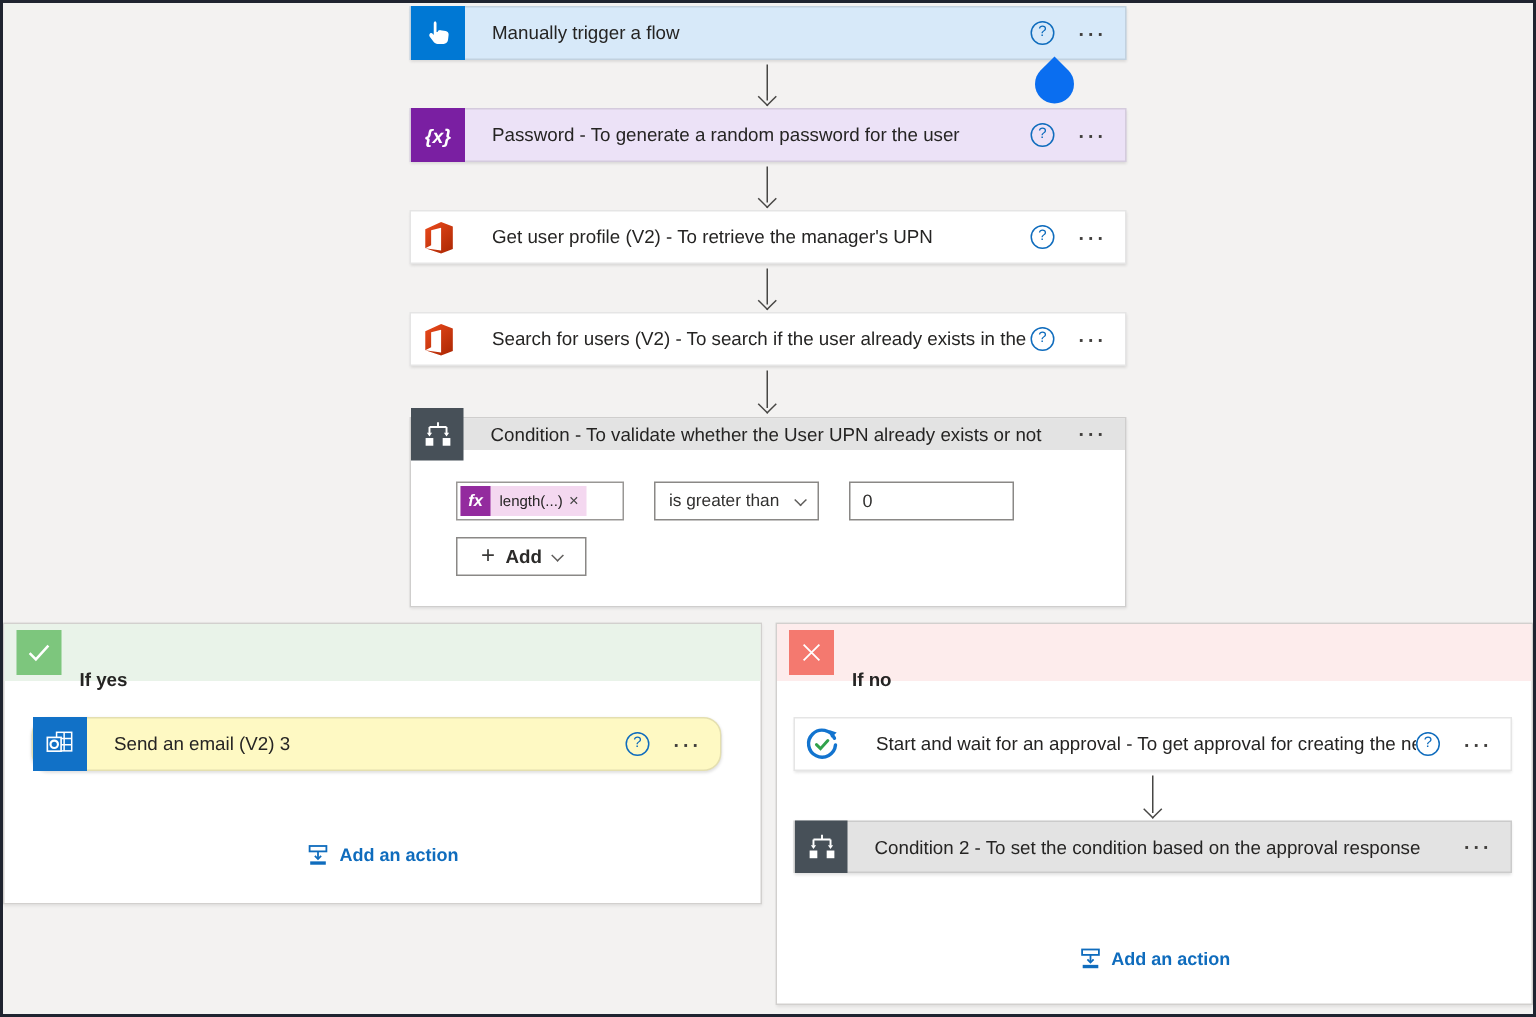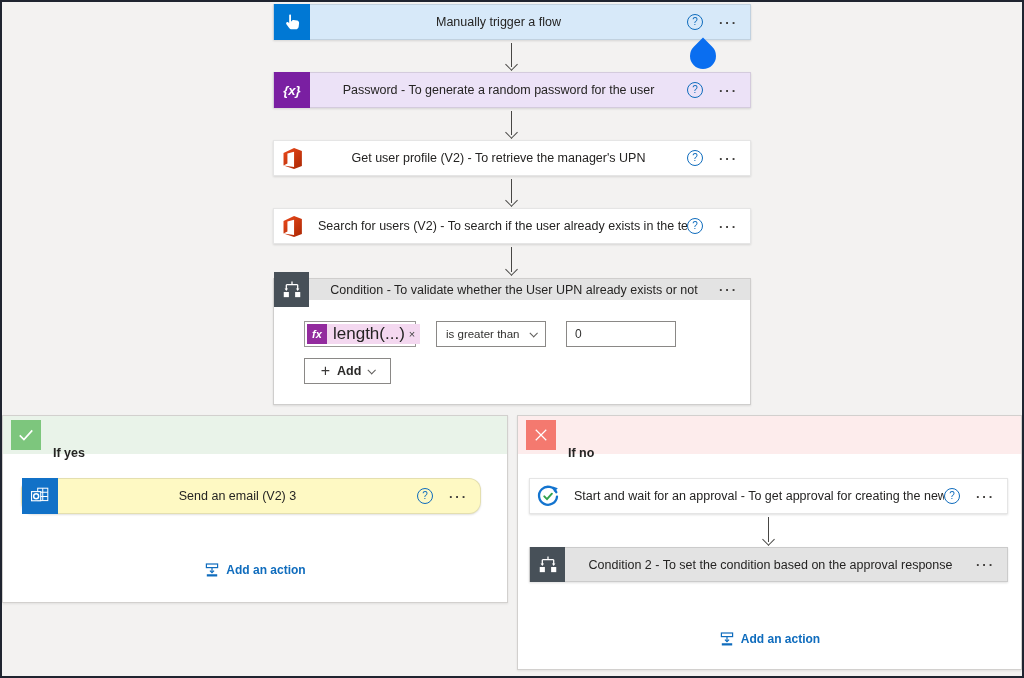--- a/index.html
+++ b/index.html
@@ -17,22 +17,22 @@
   }
   .op-card .icon-sq {
     width:36px; height:36px; flex:0 0 36px;
     display:flex; align-items:center; justify-content:center;
   }
   .op-card .icon-plain {
     width:36px; height:36px; flex:0 0 36px;
     display:flex; align-items:center; justify-content:center;
   }
   .card-title {
-    flex:1; padding:0 8px 0 8px; font-size:12.5px; color:#252423;
-    white-space:nowrap; overflow:hidden;text-align:center;
+    flex:1; padding:0 8px 0 18px; font-size:12.5px; color:#252423;
+    white-space:nowrap; overflow:hidden;
   }
   .help {
     width:16px; height:16px; flex:0 0 16px; border:1px solid #0f6cbd; border-radius:50%;
     color:#0f6cbd; font-size:10px; line-height:14px; text-align:center;
     margin-right:16px; cursor:pointer;
   }
   .dots {
     color:#3f3d3b; font-size:13px; font-weight:700; letter-spacing:2px;
     margin-right:12px; cursor:pointer; user-select:none;
   }
@@ -65,21 +65,21 @@
   .operand-box {
     width:112px; height:26px; border:1px solid #999795; background:#fff;
     display:flex; align-items:center; padding:2px;
   }
   .pill { display:flex; align-items:center; background:#f4d8f0; height:20px; }
   .fx-sq {
     width:20px; height:20px; background:#932b9e; color:#fff;
     font-style:italic; font-size:11px; font-weight:700;
     display:flex; align-items:center; justify-content:center;
   }
-  .pill-text { font-size:17px; color:#252423; padding:0 4px 0 6px; }
+  .pill-text { font-size:10px; color:#252423; padding:0 4px 0 6px; }
   .pill-close { font-size:11px; color:#444; padding-right:5px; cursor:pointer; }
   .operator-box {
     width:110px; height:26px; border:1px solid #8a8886; background:#fff;
     display:flex; align-items:center; justify-content:space-between;
     font-size:11.5px; color:#323130; padding:0 9px; cursor:pointer;
   }
   .value-box {
     width:110px; height:26px; border:1px solid #8a8886; background:#fff;
     font-size:12px; color:#323130; padding:0 8px;
     font-family:"Liberation Sans", sans-serif;

